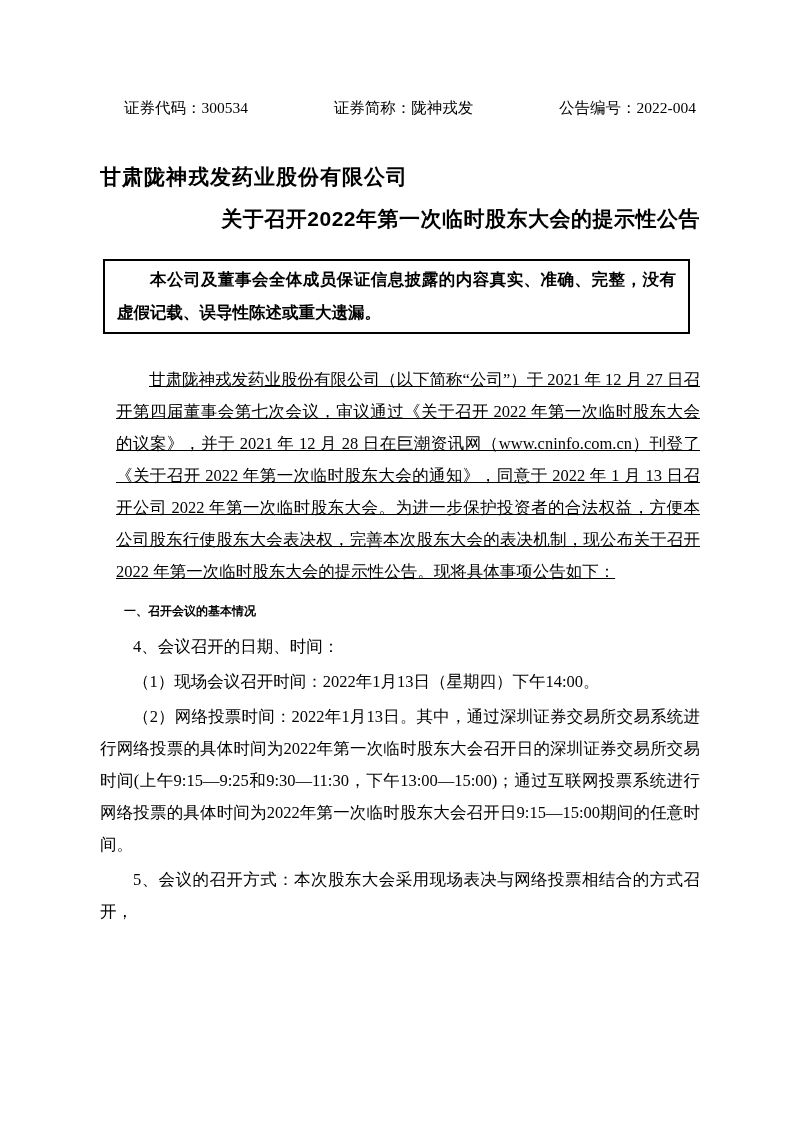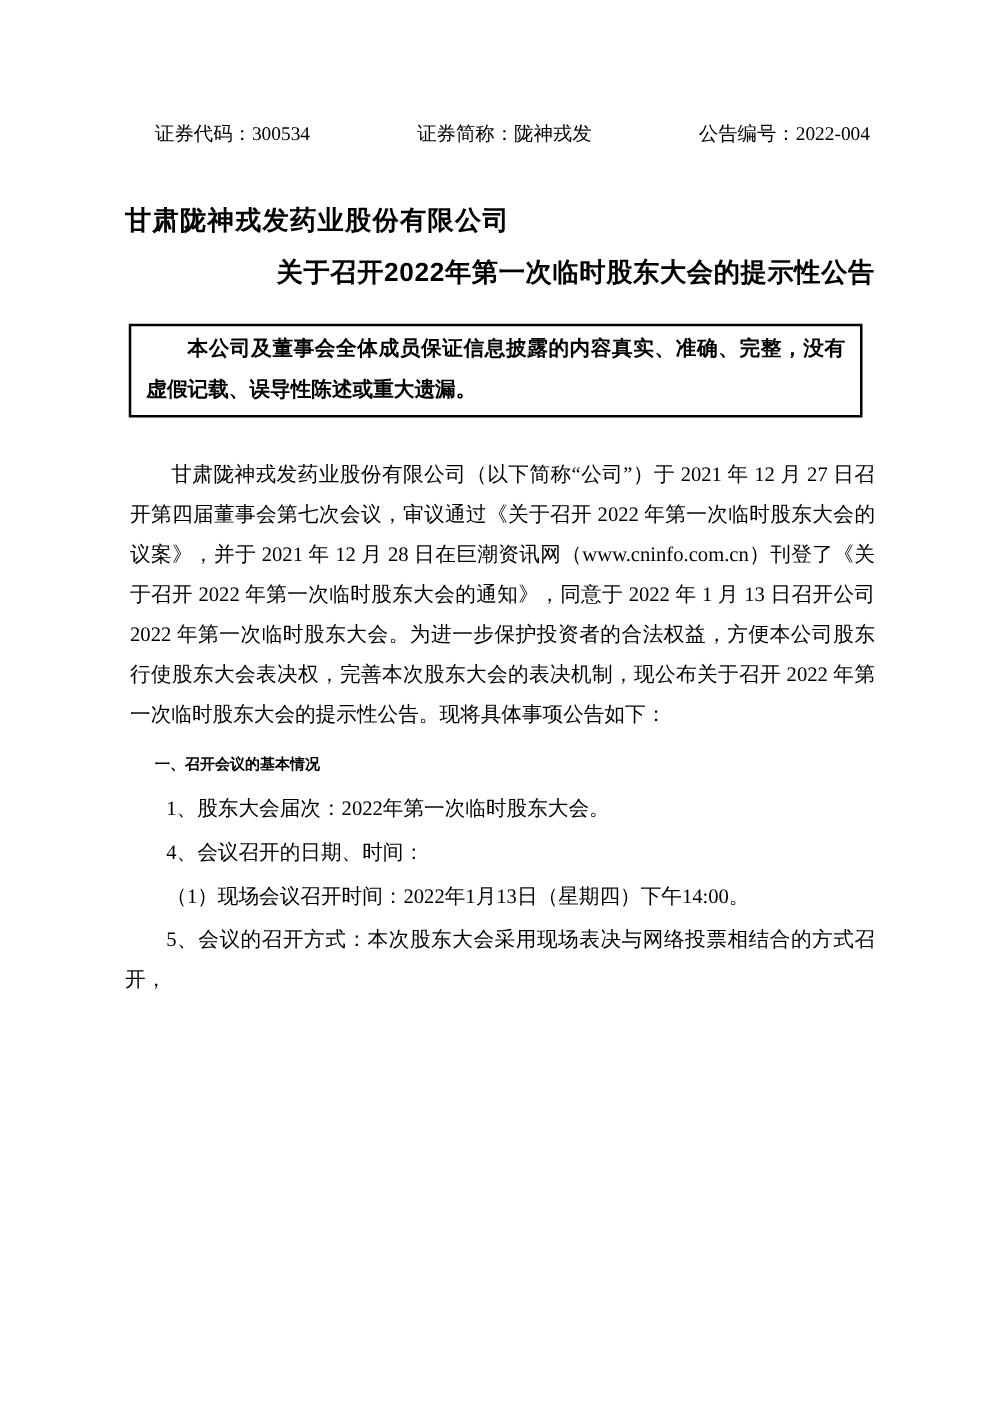--- a/index.html
+++ b/index.html
@@ -62,22 +62,23 @@
   .disclaimer-box p {
     margin: 0;
     text-indent: 2em;
   }
   .body-text {
     font-size: 16.5px;
     line-height: 32px;
     text-align: justify;
   }
   .intro-paragraph {
-    margin: 30px 0 0 4px;
+    margin: 30px 0 0 16px;
     text-indent: 2em;
+    text-decoration: underline;
   }
   .section-heading {
     margin: 6px 0 0 0;
     text-indent: 2em;
     font-family: "Liberation Sans", "DejaVu Sans", sans-serif;
     font-weight: bold;
     font-size: 12px;
     line-height: 34px;
   }
   .list-item {
@@ -100,18 +101,18 @@
   <div class="title-line-2">关于召开2022年第一次临时股东大会的提示性公告</div>
 
   <div class="disclaimer-box">
     <p>本公司及董事会全体成员保证信息披露的内容真实、准确、完整，没有虚假记载、误导性陈述或重大遗漏。</p>
   </div>
 
   <p class="body-text intro-paragraph">甘肃陇神戎发药业股份有限公司（以下简称“公司”）于 2021 年 12 月 27 日召开第四届董事会第七次会议，审议通过《关于召开 2022 年第一次临时股东大会的议案》，并于 2021 年 12 月 28 日在巨潮资讯网（www.cninfo.com.cn）刊登了《关于召开 2022 年第一次临时股东大会的通知》，同意于 2022 年 1 月 13 日召开公司 2022 年第一次临时股东大会。为进一步保护投资者的合法权益，方便本公司股东行使股东大会表决权，完善本次股东大会的表决机制，现公布关于召开 2022 年第一次临时股东大会的提示性公告。现将具体事项公告如下：</p>
 
   <p class="section-heading">一、召开会议的基本情况</p>
 
-  <p class="body-text list-item">1、股东大会届次：2022年第一次临时股东大会。</p>
   <p class="body-text list-item">4、会议召开的日期、时间：</p>
   <p class="body-text list-item">（1）现场会议召开时间：2022年1月13日（星期四）下午14:00。</p>
+  <p class="body-text list-item">（2）网络投票时间：2022年1月13日。其中，通过深圳证券交易所交易系统进行网络投票的具体时间为2022年第一次临时股东大会召开日的深圳证券交易所交易时间(上午9:15—9:25和9:30—11:30，下午13:00—15:00)；通过互联网投票系统进行网络投票的具体时间为2022年第一次临时股东大会召开日9:15—15:00期间的任意时间。</p>
   <p class="body-text list-item">5、会议的召开方式：本次股东大会采用现场表决与网络投票相结合的方式召开，</p>
 
 </div>
 
 </body></html>

